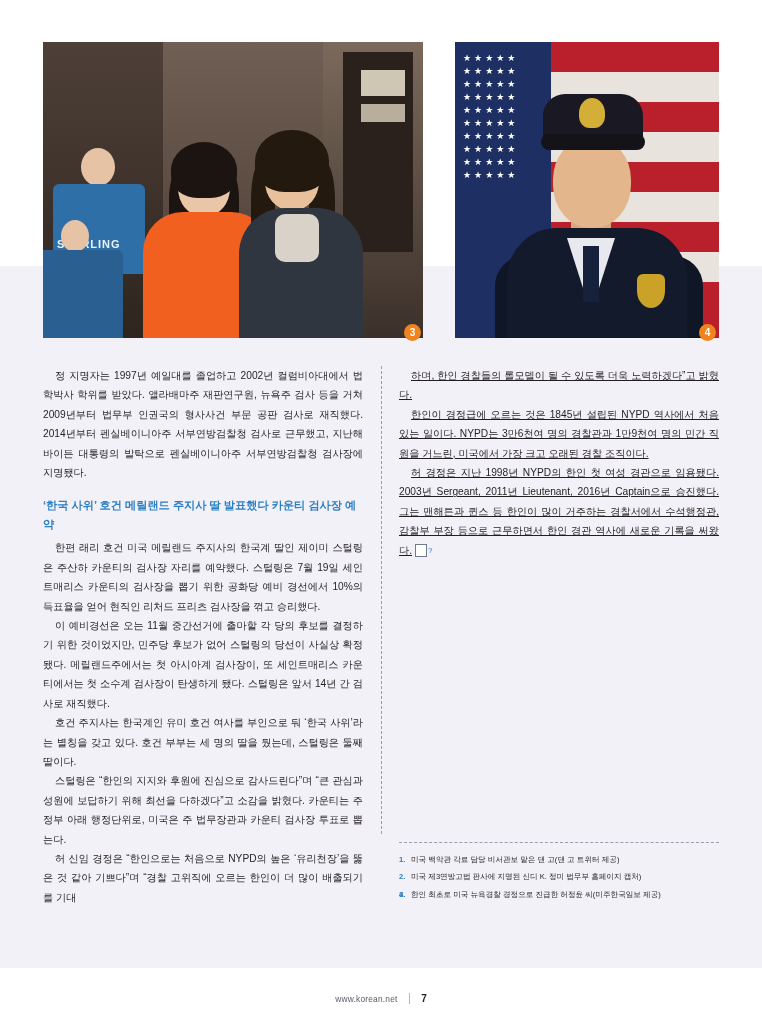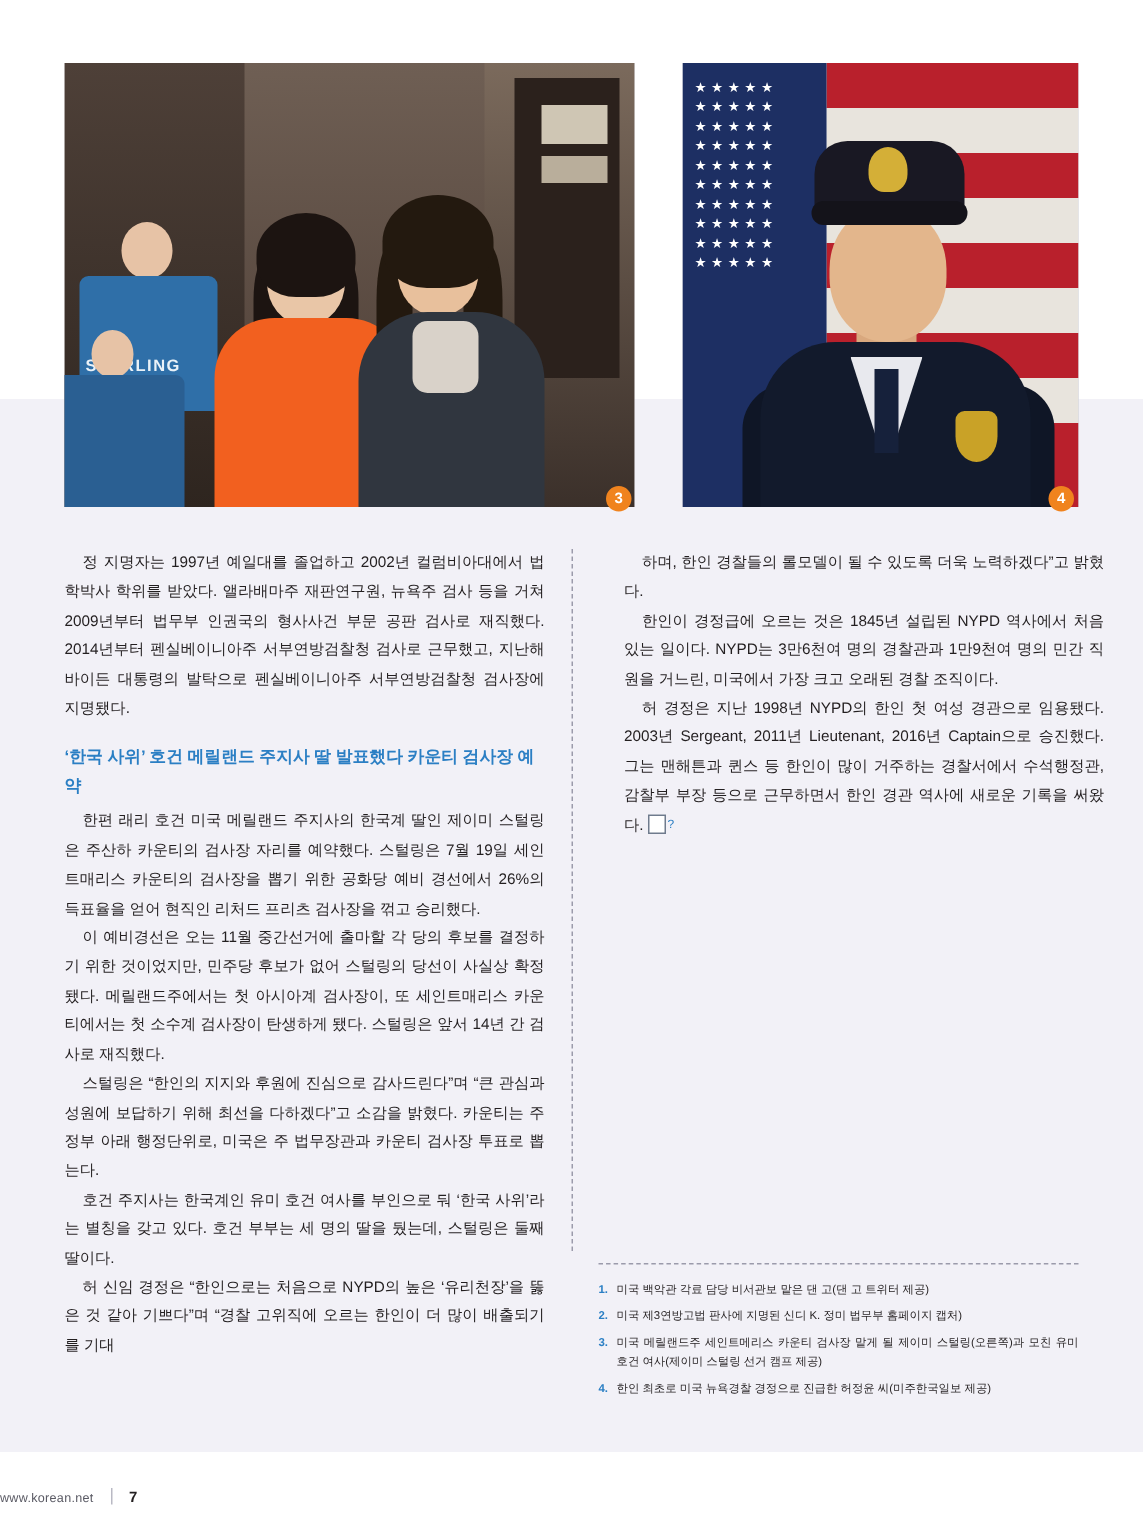--- a/index.html
+++ b/index.html
@@ -111,21 +111,21 @@
   .col {
     position: absolute;
     top: 366px;
     width: 320px;
     font-size: 10.2px;
     line-height: 19.4px;
     color: #231f20;
     text-align: justify;
   }
   #col-left { left: 43px; }
-  #col-right { left: 416px; }
+  #col-right { left: 399px; text-decoration: underline; }
   .col p {
     margin: 0 0 0 0;
     text-indent: 12px;
   }
   .sec-head {
     color: #2b7fc4;
     font-weight: bold;
     font-size: 11.2px;
     line-height: 19px;
     margin: 14px 0 4px 0;
@@ -176,21 +176,21 @@
   .cap-num {
     position: absolute;
     left: 0; top: 0;
     color: #2b7fc4;
     font-weight: bold;
   }
   .footer {
     position: absolute;
     left: 0; right: 0;
     bottom: 16px;
-    text-align: left;
+    text-align: center;
     font-size: 8.4px;
     color: #5a5a64;
   }
   .footer .site { letter-spacing: 0.2px; }
   .footer .sep {
     display: inline-block;
     width: 1px; height: 11px;
     background: #b9b9c4;
     vertical-align: -2px;
     margin: 0 9px;
@@ -266,24 +266,24 @@
     <div class="p4-hat-badge"></div>
   </div>
   <div class="badge-num" id="badge4">4</div>
 
   <div class="divider-v"></div>
 
   <div class="col" id="col-left">
     <p>정 지명자는 1997년 예일대를 졸업하고 2002년 컬럼비아대에서 법학박사 학위를 받았다. 앨라배마주 재판연구원, 뉴욕주 검사 등을 거쳐 2009년부터 법무부 인권국의 형사사건 부문 공판 검사로 재직했다. 2014년부터 펜실베이니아주 서부연방검찰청 검사로 근무했고, 지난해 바이든 대통령의 발탁으로 펜실베이니아주 서부연방검찰청 검사장에 지명됐다.</p>
 
     <div class="sec-head">‘한국 사위’ 호건 메릴랜드 주지사 딸 발표했다 카운티 검사장 예약</div>
-    <p>한편 래리 호건 미국 메릴랜드 주지사의 한국계 딸인 제이미 스털링은 주산하 카운티의 검사장 자리를 예약했다. 스털링은 7월 19일 세인트매리스 카운티의 검사장을 뽑기 위한 공화당 예비 경선에서 26%의 득표율을 얻어 현직인 리처드 프리츠 검사장을 꺾고 승리했다.</p>
+    <p>한편 래리 호건 미국 메릴랜드 주지사의 한국계 딸인 제이미 스털링은 주산하 카운티의 검사장 자리를 예약했다. 스털링은 7월 19일 세인트매리스 카운티의 검사장을 뽑기 위한 공화당 예비 경선에서 10%의 득표율을 얻어 현직인 리처드 프리츠 검사장을 꺾고 승리했다.</p>
     <p>이 예비경선은 오는 11월 중간선거에 출마할 각 당의 후보를 결정하기 위한 것이었지만, 민주당 후보가 없어 스털링의 당선이 사실상 확정됐다. 메릴랜드주에서는 첫 아시아계 검사장이, 또 세인트매리스 카운티에서는 첫 소수계 검사장이 탄생하게 됐다. 스털링은 앞서 14년 간 검사로 재직했다.</p>
+    <p>호건 주지사는 한국계인 유미 호건 여사를 부인으로 둬 ‘한국 사위’라는 별칭을 갖고 있다. 호건 부부는 세 명의 딸을 뒀는데, 스털링은 둘째 딸이다.</p>
     <p>스털링은 “한인의 지지와 후원에 진심으로 감사드린다”며 “큰 관심과 성원에 보답하기 위해 최선을 다하겠다”고 소감을 밝혔다. 카운티는 주 정부 아래 행정단위로, 미국은 주 법무장관과 카운티 검사장 투표로 뽑는다.</p>
-    <p>호건 주지사는 한국계인 유미 호건 여사를 부인으로 둬 ‘한국 사위’라는 별칭을 갖고 있다. 호건 부부는 세 명의 딸을 뒀는데, 스털링은 둘째 딸이다.</p>
 
     <p>허 신임 경정은 “한인으로는 처음으로 NYPD의 높은 ‘유리천장’을 뚫은 것 같아 기쁘다”며 “경찰 고위직에 오르는 한인이 더 많이 배출되기를 기대</p>
   </div>
 
   <div class="col" id="col-right">
     <p>하며, 한인 경찰들의 롤모델이 될 수 있도록 더욱 노력하겠다”고 밝혔다.</p>
     <p>한인이 경정급에 오르는 것은 1845년 설립된 NYPD 역사에서 처음 있는 일이다. NYPD는 3만6천여 명의 경찰관과 1만9천여 명의 민간 직원을 거느린, 미국에서 가장 크고 오래된 경찰 조직이다.</p>
     <p><span>허 경정은 지난 1998년 NYPD의 한인 첫 여성 경관으로 임용됐다. 2003년 Sergeant, 2011년 Lieutenant, 2016년 Captain으로 승진했다. 그는 맨해튼과 퀸스 등 한인이 많이 거주하는 경찰서에서 수석행정관, 감찰부 부장 등으로 근무하면서 한인 경관 역사에 새로운 기록을 써왔다.</span><span class="end-mark">?</span></p>
   </div>
 
@@ -292,21 +292,20 @@
     <div class="cap-item">
       <span class="cap-num">1.</span>
       <span>미국 백악관 각료 담당 비서관보 맡은 댄 고(댄 고 트위터 제공)</span>
     </div>
     <div class="cap-item">
       <span class="cap-num">2.</span>
       <span>미국 제3연방고법 판사에 지명된 신디 K. 정미 법무부 홈페이지 캡처)</span>
     </div>
     <div class="cap-item">
       <span class="cap-num">3.</span>
-      <span>미국 메릴랜드주 세인트메리스 카운티 검사장 맡게 될 제이미 스털링(오른쪽)과 모친 유미 호건 여사(제이미 스털링 선거 캠프 제공)</span>
     </div>
     <div class="cap-item">
       <span class="cap-num">4.</span>
       <span>한인 최초로 미국 뉴욕경찰 경정으로 진급한 허정윤 씨(미주한국일보 제공)</span>
     </div>
   </div>
 
   <div class="footer">
     <span class="site">www.korean.net</span>
     <span class="sep"></span>

